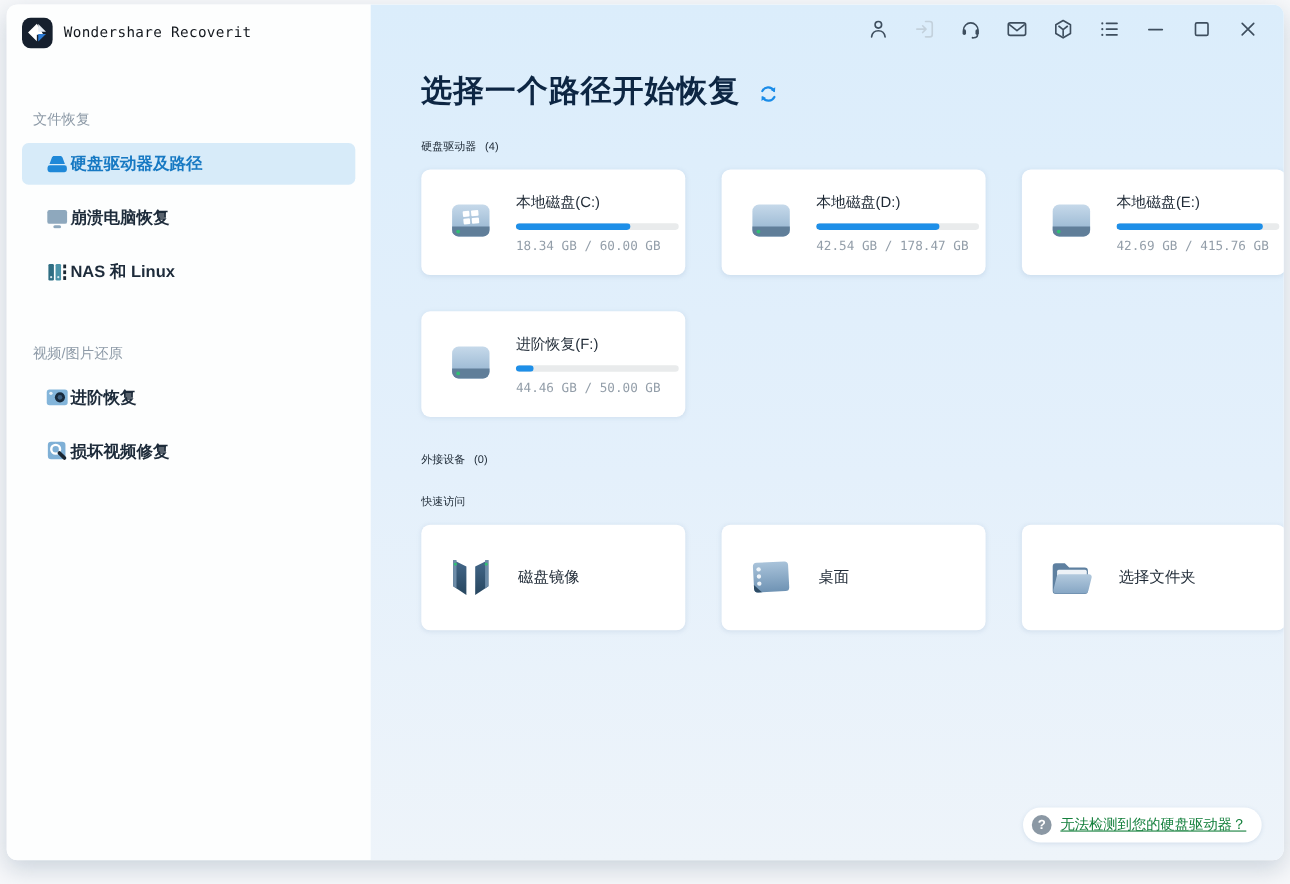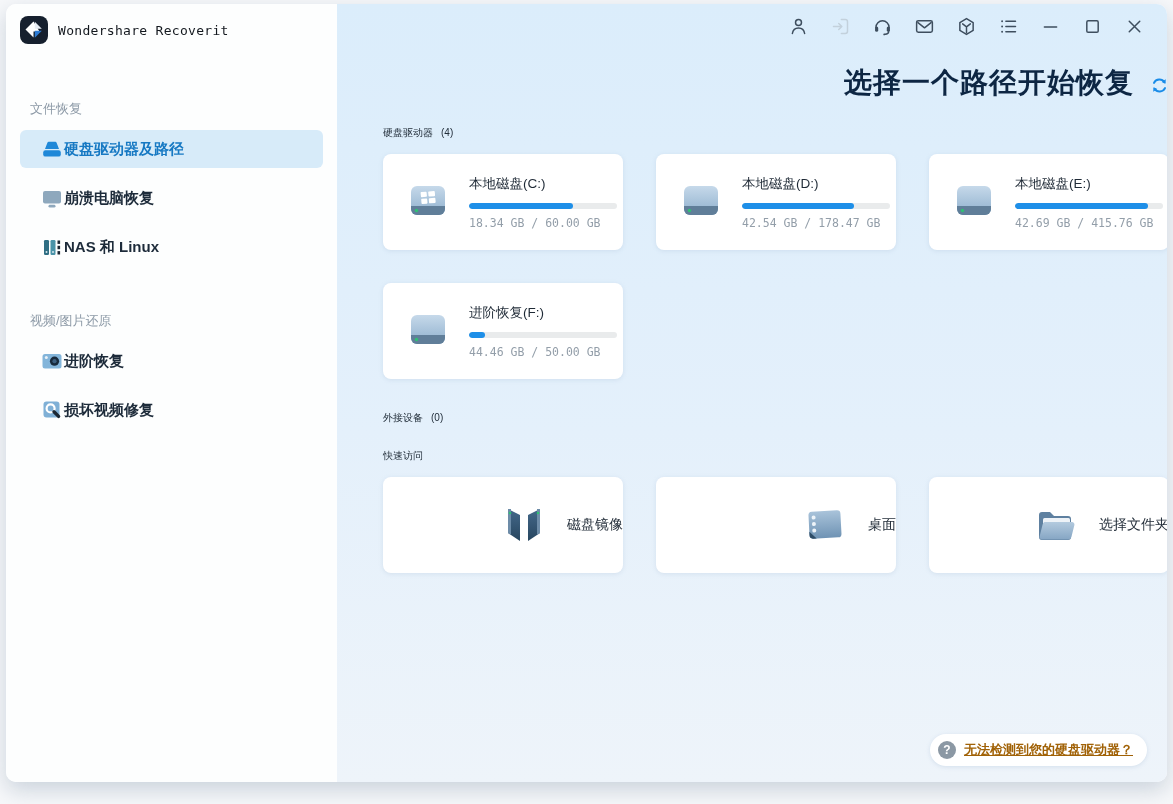--- a/index.html
+++ b/index.html
@@ -22,46 +22,46 @@
     margin:0 14px 11px 14px; padding-left:20px; border-radius:6px;
     font-size:15px; font-weight:700; color:#1d2b3a; cursor:pointer; }
   .side-item .si-icon { width:24px; height:20px; display:flex; align-items:center; justify-content:center; }
   .side-item.selected { background:#d7ebf9; color:#1779c3; }
   
   .main { flex:1; position:relative;
     background:linear-gradient(180deg,#dbedfb 0%, #e4f0fb 55%, #eef4fa 100%); }
   .top-icons { position:absolute; top:11px; right:24px; display:flex; gap:20px; align-items:center; }
   .ti { width:22px; height:22px; display:flex; align-items:center; justify-content:center; cursor:pointer; }
   .content { padding:60px 0 0 46px; }
-  .page-title-row { display:flex; align-items:center; gap:16px;justify-content:flex-end; }
+  .page-title-row { display:flex; align-items:center; gap:16px; }
   h1.page-title { font-family:"Liberation Serif","DejaVu Serif",serif;
     font-size:28px; font-weight:700; color:#0d2643; letter-spacing:1px; }
   .refresh-btn { cursor:pointer; display:flex; margin-top:4px; }
   .sec-label { font-size:10px; color:#222e3a; margin:24px 0 14px; }
   .sec-label .cnt { margin-left:8px; }
   .grid { display:grid; grid-template-columns:repeat(3,240px); gap:33px; }
   .card { height:96px; background:#fff; border-radius:8px; cursor:pointer;
     box-shadow:0 1px 4px rgba(150,175,205,.25); display:flex; align-items:center; padding-left:22px; }
   .card .d-icon { width:46px; flex-shrink:0; }
   .d-info { margin-left:18px; }
   .d-name { font-size:13.5px; color:#1f2a36; }
   .d-bar { width:148px; height:6px; border-radius:3px; background:#e9ebec; margin:10px 0 7px; overflow:hidden; }
   .d-fill { height:100%; border-radius:3px; background:#1e8fe8; }
   .d-size { font-size:11.5px; color:#939ea9; font-family:"DejaVu Sans Mono","Liberation Mono",monospace; }
   .qcard { height:96px; background:#fff; border-radius:8px; cursor:pointer;
-    box-shadow:0 1px 4px rgba(150,175,205,.25); display:flex; align-items:center; padding-left:22px; gap:20px;justify-content:flex-end; }
+    box-shadow:0 1px 4px rgba(150,175,205,.25); display:flex; align-items:center; padding-left:22px; gap:20px; }
   .q-label { font-size:14px; color:#1f2a36; }
   .gap-ext { margin-top:32px; }
   
   .help-pill { position:absolute; right:22px; bottom:16px; height:32px;
     background:#fff; border-radius:16px; display:flex; align-items:center;
     gap:8px; padding:0 14px 0 8px; box-shadow:0 1px 4px rgba(150,175,205,.3); cursor:pointer; }
   .help-q { width:18px; height:18px; border-radius:50%; background:#8b98a4; color:#fff;
     font-size:12px; font-weight:700; display:flex; align-items:center; justify-content:center; }
-  .help-text { font-size:13px; color:#a16207; text-decoration:underline; font-weight:700; }
+  .help-text { font-size:13px; color:#15803d; text-decoration:underline; font-weight:400; }
 </style>
 </head>
 <body>
 
 <svg width="0" height="0" style="position:absolute">
   <defs>
     <linearGradient id="gDrive" x1="0" y1="0" x2="0" y2="1">
       <stop offset="0" stop-color="#c6d9ea"></stop>
         <stop offset="1" stop-color="#8fb0cd"></stop>
     </linearGradient>

